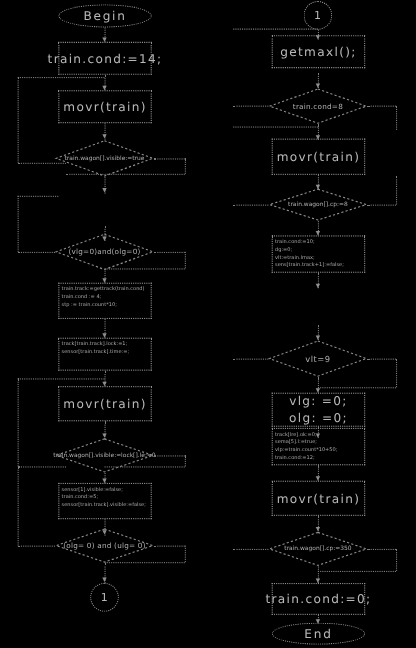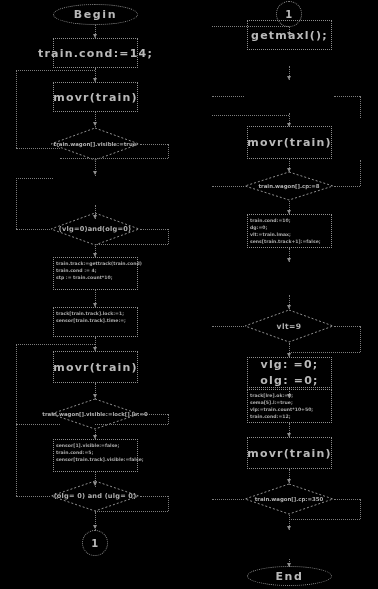--- a/index.html
+++ b/index.html
@@ -2,21 +2,21 @@
 <html><head>
 <meta charset="utf-8">
 <style>
   html,body{margin:0;padding:0;background:#000;}
   body{width:378px;height:589px;overflow:hidden;
        font-family:"DejaVu Sans","Liberation Sans",sans-serif;color:#c8c8c8;}
   #canvas{position:relative;width:378px;height:589px;background:#000;}
 
   .node{position:absolute;box-sizing:border-box;display:flex;
         align-items:center;justify-content:center;text-align:center;
-        color:#b9b9b9;letter-spacing:.6px;font-weight:bold;}
+        color:#b9b9b9;letter-spacing:.6px;}
 
   
   .proc{border:1px dotted #8f8f8f;}
   .proc .txt{font-size:11px;letter-spacing:1.2px;}
 
   
   .code{border:1px dotted #8f8f8f;align-items:flex-start;justify-content:flex-start;}
   .code .txt{font-size:4.6px;line-height:1.55;letter-spacing:0;text-align:left;
              padding:1.5px 2px;white-space:pre-line;color:#a9a9a9;}
 
@@ -169,26 +169,32 @@
   </div>
 
   <div class="node conn" style="left:276px;top:1px;width:26px;height:26px;">
     <span class="txt">1</span>
   </div>
   <div class="ln v" style="left:289px;top:27px;height:9px;"></div>
   <div class="arrow" style="left:286.5px;top:32px;"></div>
 
   <div class="ln h" style="left:212px;top:26px;width:77px;"></div>
 
-  <div class="node proc" style="left:247px;top:20px;width:85px;height:30px;text-align:center;">
+  <div class="node proc" style="left:247px;top:32px;width:85px;height:30px;text-align:center;">
     <span class="txt">getmaxl();</span>
   </div>
   <div class="ln v" style="left:289px;top:66px;height:14px;"></div>
   <div class="arrow" style="left:286.5px;top:76px;"></div>
 
+  <div class="node dec med" style="left:244px;top:80px;width:90px;height:33px;">
+    <svg width="90" height="33" viewBox="0 0 90 33">
+      <polygon points="45,1 89,16.5 45,32 1,16.5" fill="none" stroke="#8f8f8f" stroke-width="1" stroke-dasharray="2,2"></polygon>
+    </svg>
+    <span class="txt">train.cond=8</span>
+  </div>
   <div class="ln h" style="left:212px;top:96px;width:32px;"></div>
   <div class="ln h" style="left:334px;top:96px;width:26px;"></div>
   <div class="ln v" style="left:360px;top:96px;height:22px;"></div>
   <div class="ln h" style="left:212px;top:115px;width:77px;"></div>
   <div class="ln v" style="left:289px;top:113px;height:14px;"></div>
   <div class="arrow" style="left:286.5px;top:123px;"></div>
 
   <div class="node proc" style="left:247px;top:126px;width:85px;height:33px;">
     <span class="txt">movr(train)</span>
   </div>
@@ -260,20 +266,23 @@
     </svg>
     <span class="txt">train.wagon[].cp:=350</span>
   </div>
   <div class="ln h" style="left:212px;top:499px;width:32px;"></div>
   <div class="ln h" style="left:334px;top:499px;width:26px;"></div>
   <div class="ln v" style="left:360px;top:499px;height:20px;"></div>
   <div class="ln h" style="left:289px;top:519px;width:71px;"></div>
   <div class="ln v" style="left:289px;top:515px;height:15px;"></div>
   <div class="arrow" style="left:286.5px;top:526px;"></div>
 
+  <div class="node proc" style="left:247px;top:530px;width:85px;height:29px;">
+    <span class="txt">train.cond:=0;</span>
+  </div>
   <div class="ln v" style="left:289px;top:559px;height:7px;"></div>
   <div class="arrow" style="left:286.5px;top:563px;"></div>
 
   <div class="node term" style="left:247px;top:566px;width:85px;height:20px;text-align:right;">
     <span class="txt">End</span>
   </div>
 
 </div>
 
 </body></html>

